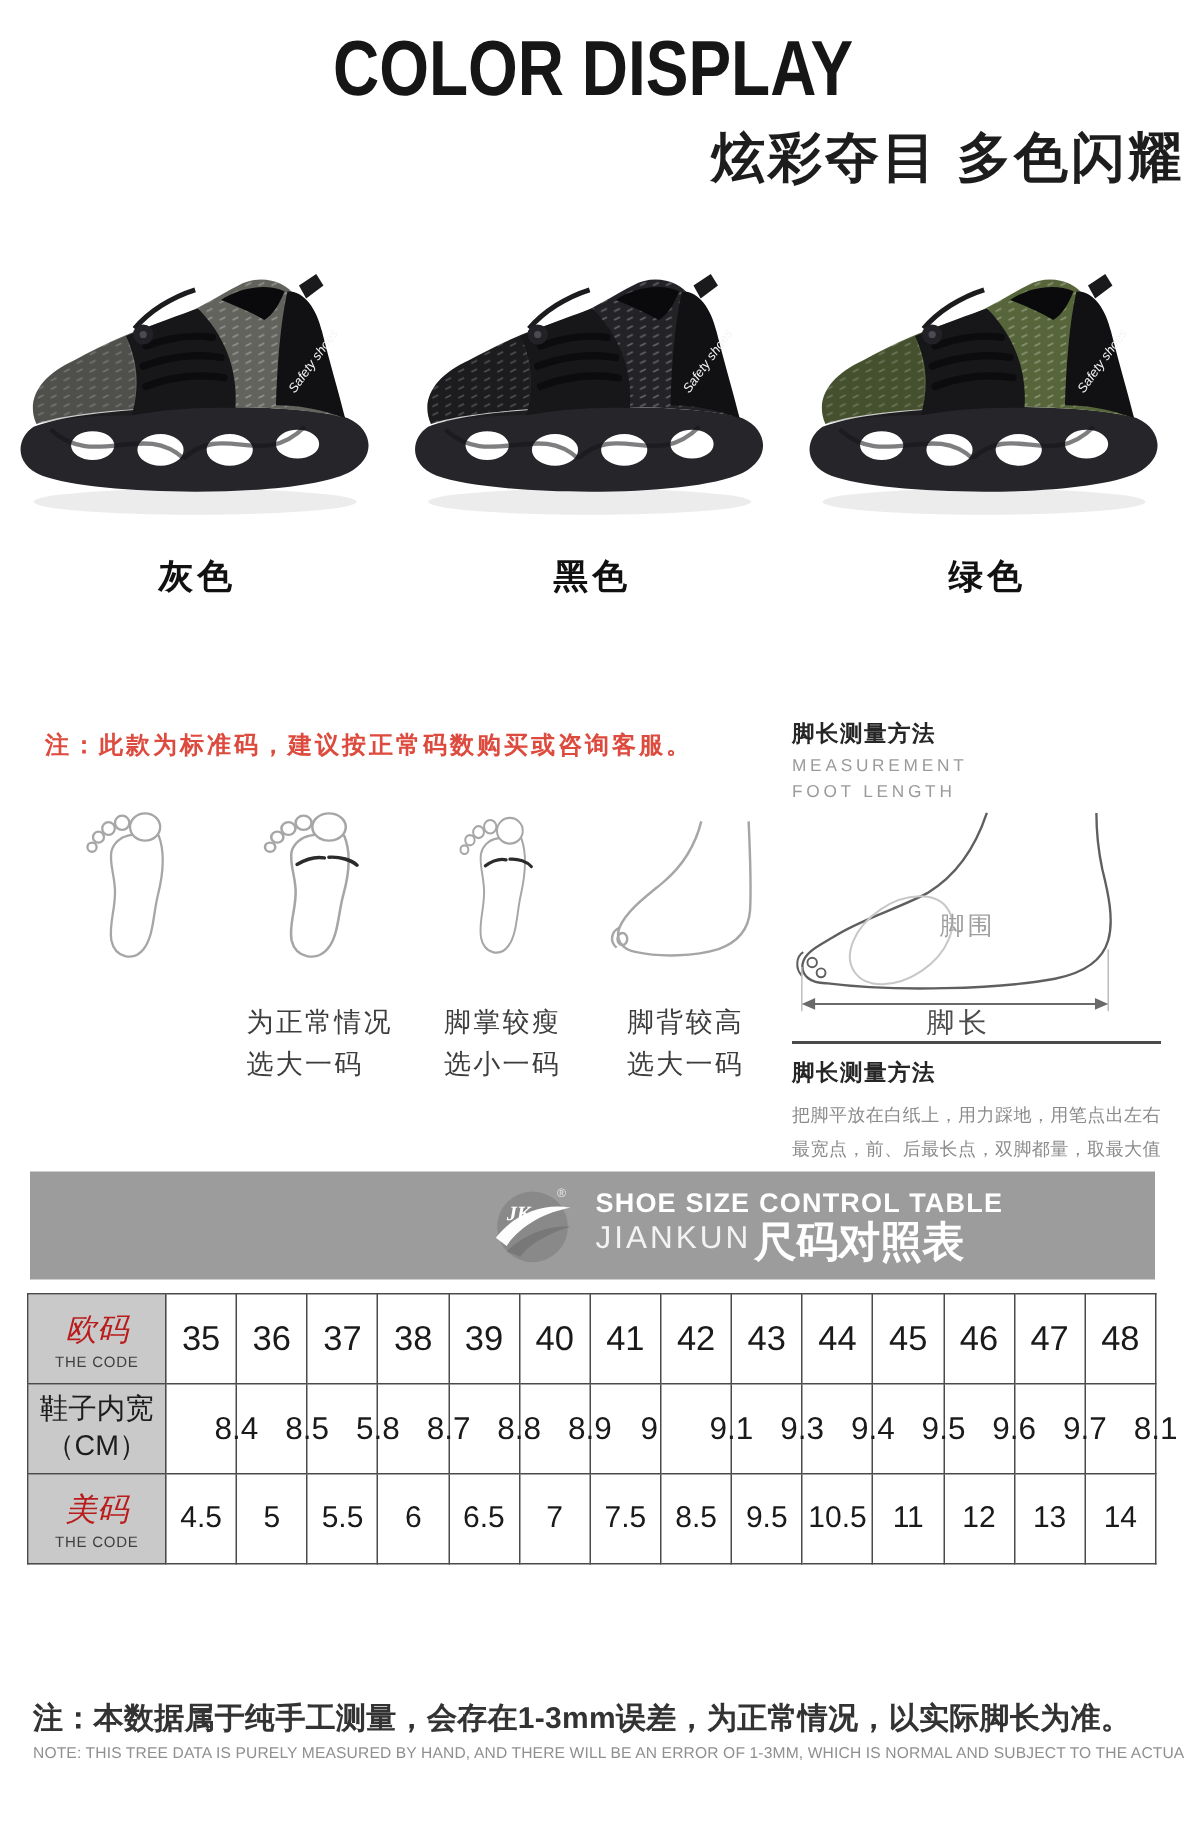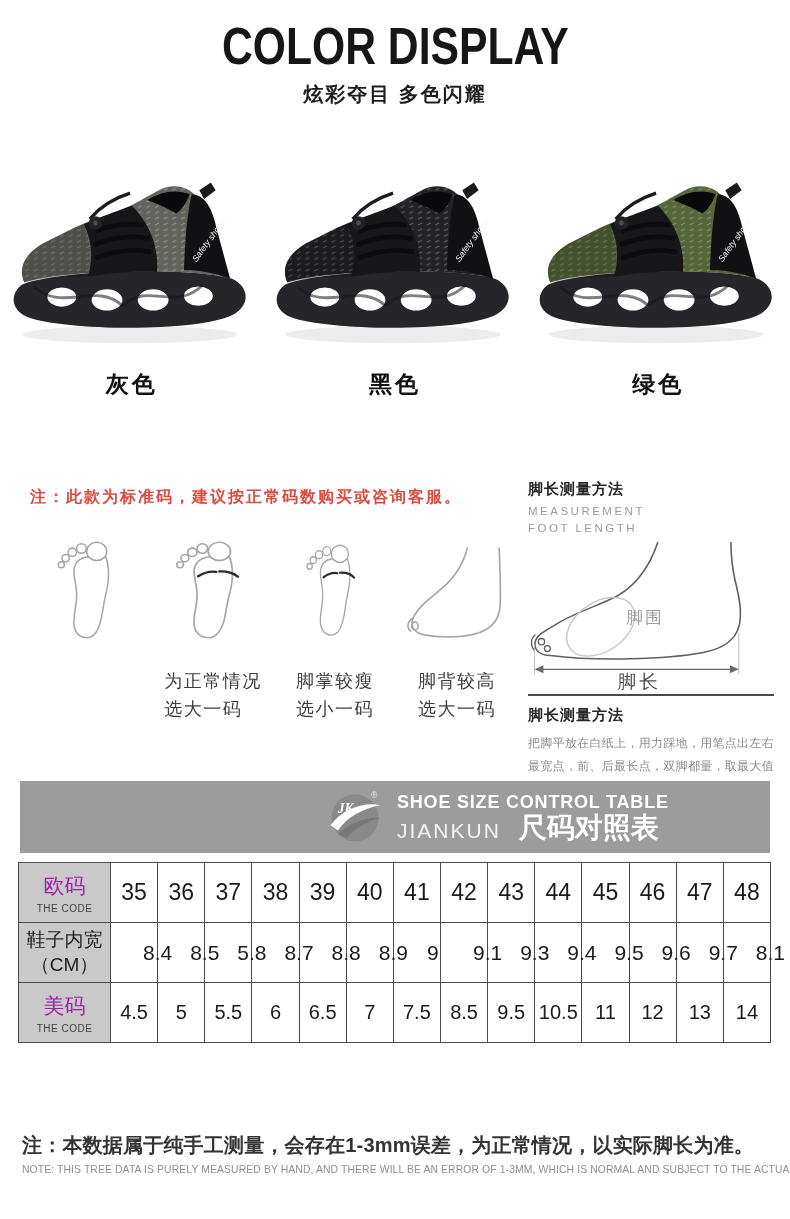--- a/index.html
+++ b/index.html
@@ -4,21 +4,21 @@
 <style>
   html,body { margin:0; padding:0; background:#fff; }
   .page {
     position:relative; width:790px; height:1219px; background:#ffffff;
     font-family:"Liberation Sans", sans-serif; overflow:hidden;
   }
   
   .header { position:absolute; top:20px; left:0; width:100%; text-align:center; }
   .title { display:inline-block; font-size:52px; font-weight:900; color:#161616;
            line-height:1; transform:scaleX(0.82); letter-spacing:0; }
-  .subtitle { margin-top:9px; font-size:20px; font-weight:800; color:#1d1d1d; letter-spacing:2px; }
+  .subtitle { margin-top:9px; font-size:36px; font-weight:800; color:#1d1d1d; letter-spacing:2px;text-align:right; }
 
   
   .shoes { position:absolute; top:168px; left:0; width:100%; display:flex; }
   .shoe-col { flex:1; display:flex; flex-direction:column; align-items:center; }
   .shoe-slot svg { width:250px; height:185px; display:block; }
   .shoe-label { margin-top:16px; font-size:23px; font-weight:600; color:#111; letter-spacing:3px; }
 
   
   .advice-left { position:absolute; top:487px; left:30px; width:488px; }
   .size-note { color:#dd4a3e; font-size:16px; font-weight:700; letter-spacing:2px; white-space:nowrap; }
@@ -36,31 +36,31 @@
   .m-divider { border:none; border-top:2px solid #4a4a4a; margin:4px 0 10px; }
   .m-method-title { font-size:15px; font-weight:700; color:#262626; letter-spacing:1px; }
   .m-method-text { margin-top:7px; font-size:12px; color:#8b8b8b; line-height:1.85; letter-spacing:0.3px; }
 
   
   .banner { position:absolute; top:781px; left:20px; width:750px; height:72px; }
   .banner-content { position:absolute; left:306px; top:0; height:100%; display:flex; align-items:center; }
   .banner-logo svg { width:58px; height:58px; display:block; }
   .banner-textblock { margin-left:13px; }
   .banner-en { font-size:18px; font-weight:700; color:#fff; letter-spacing:0.8px; }
-  .banner-cn-row { display:flex; align-items:flex-end; margin-top:1px;gap:16px; }
+  .banner-cn-row { display:flex; align-items:flex-start; margin-top:1px; }
   .banner-brand { font-size:21px; color:#f3f3f3; letter-spacing:2px; font-weight:400; line-height:1.1; }
   .banner-cn { font-size:28px; font-weight:700; color:#fff; margin-left:2px; line-height:1; }
 
   
   .size-table { position:absolute; top:862px; left:18px; width:753px;
                 border-collapse:collapse; table-layout:fixed; }
   .size-table td { border:1.5px solid #4a4a4a; height:59px; text-align:center;
                    vertical-align:middle; padding:0; color:#1a1a1a; }
   .size-table td.rowhead { width:91px; }
-  .rh-cn  { font-size:21px; color:#a21caf; }
+  .rh-cn  { font-size:21px; color:#b91c1c;font-style:italic; }
   .rh-en  { font-size:10px; color:#3f3f3f; letter-spacing:0.5px; margin-top:3px; }
   .rh-cn2 { font-size:19px; color:#1d1d1d; line-height:1.3; }
   tr.r0 td.val { font-size:23px; }
   tr.r1 td.val { font-size:17px; }
   tr.r2 td.val { font-size:21px;padding-left:32px; }
   tr.r3 td.val { font-size:20px; }
 
   
   .footer { position:absolute; top:1132px; left:22px; width:752px; }
   .footer-cn { font-size:20px; font-weight:600; color:#333; letter-spacing:0.2px; white-space:nowrap; }

